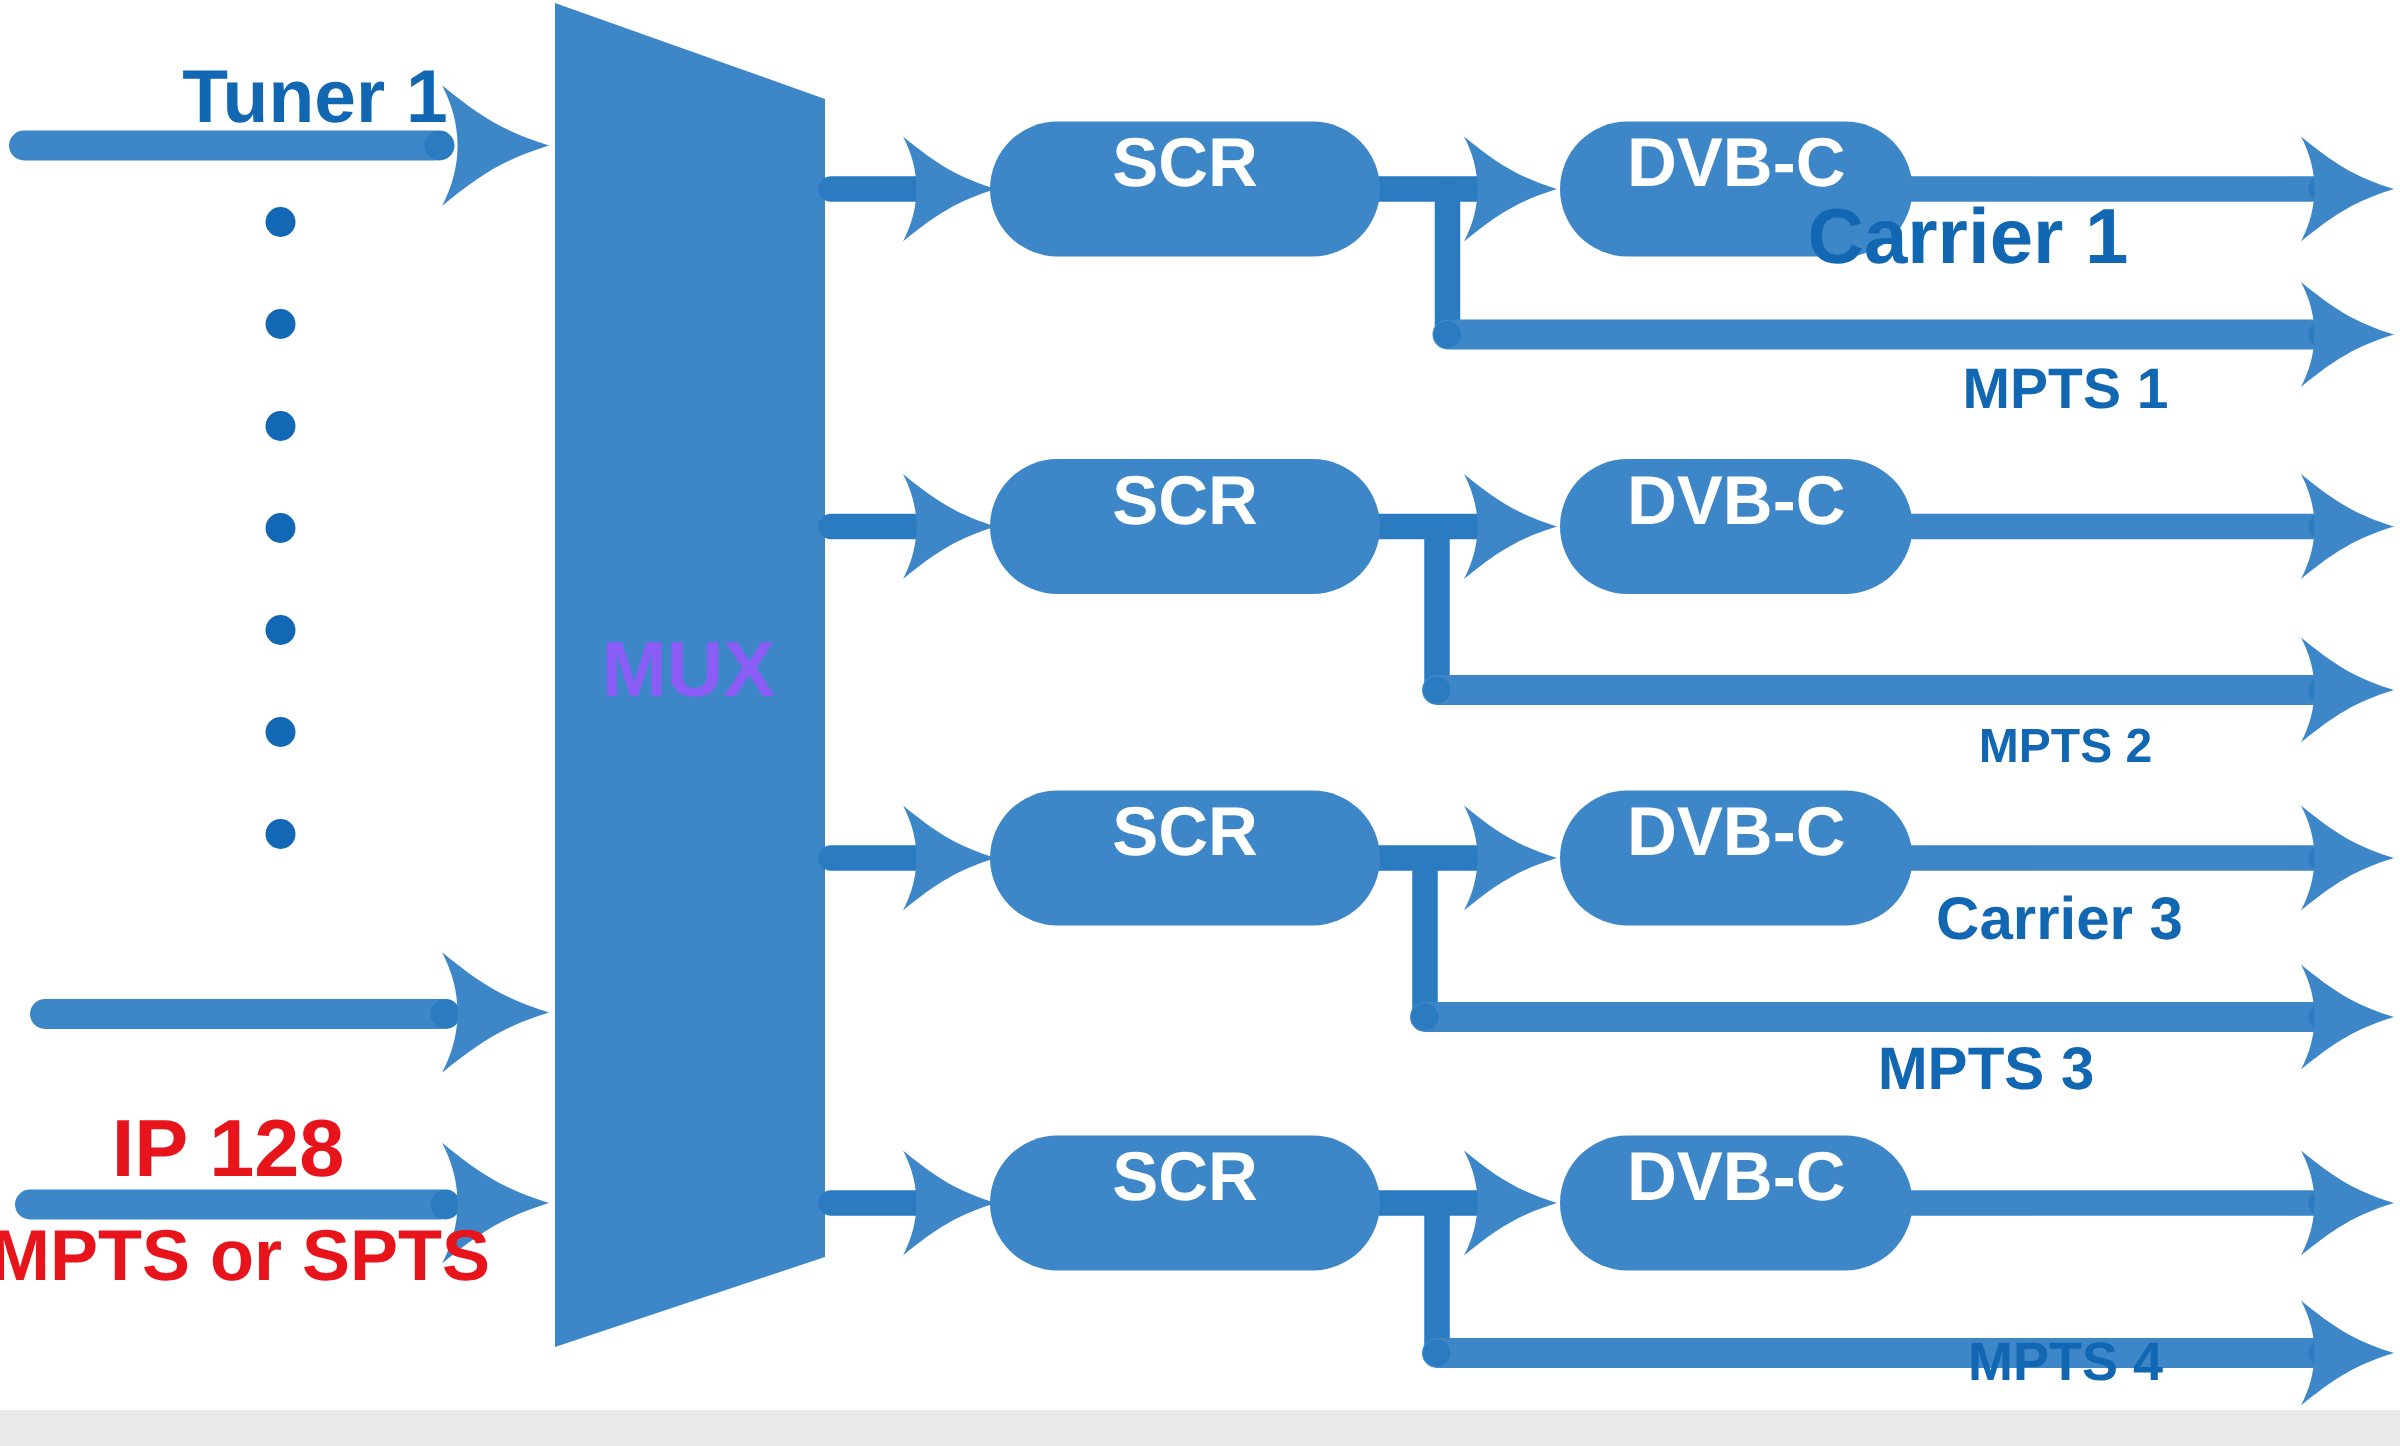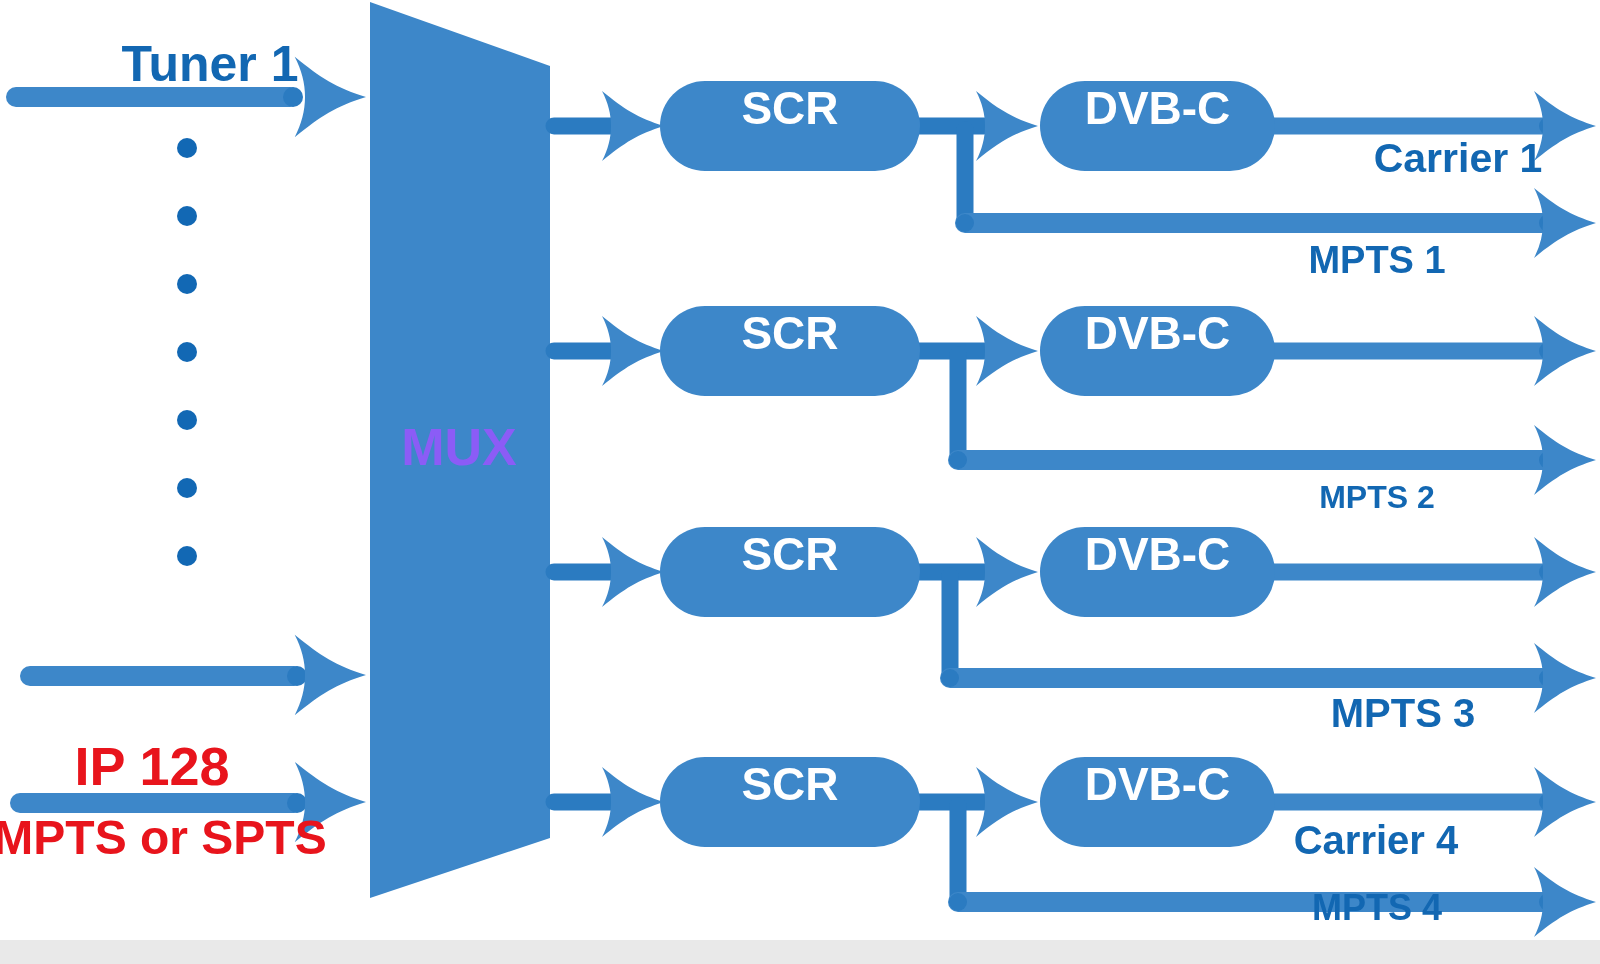--- a/index.html
+++ b/index.html
@@ -155,21 +155,21 @@
   <div class="pill" style="left:1040px; top:306px; width:235px; height:90px;">
       <span>DVB-C</span>
     </div>
   <div class="pill" style="left:1040px; top:527px; width:235px; height:90px;">
       <span>DVB-C</span>
     </div>
   <div class="pill" style="left:1040px; top:757px; width:235px; height:90px;">
       <span>DVB-C</span>
     </div>
 
-  <div class="lbl blue" style="left:1458px; top:158px; font-size:41px;">Carrier 1</div>
-  <div class="lbl blue" style="left:1376px; top:840px; font-size:40px;">Carrier 4</div>
+  <div class="lbl blue" style="left:1312px; top:158px; font-size:52px;">Carrier 1</div>
+  <div class="lbl blue" style="left:1373px; top:613px; font-size:40px;">Carrier 3</div>
 
   <div class="lbl blue" style="left:1377px; top:260px; font-size:38px;">MPTS 1</div>
   <div class="lbl blue" style="left:1377px; top:497px; font-size:32px;">MPTS 2</div>
-  <div class="lbl blue" style="left:1403px; top:713px; font-size:40px;">MPTS 3</div>
+  <div class="lbl blue" style="left:1324px; top:713px; font-size:40px;">MPTS 3</div>
   <div class="lbl blue" style="left:1377px; top:908px; font-size:36px;">MPTS 4</div>
 
 </div>
 
 </body></html>

